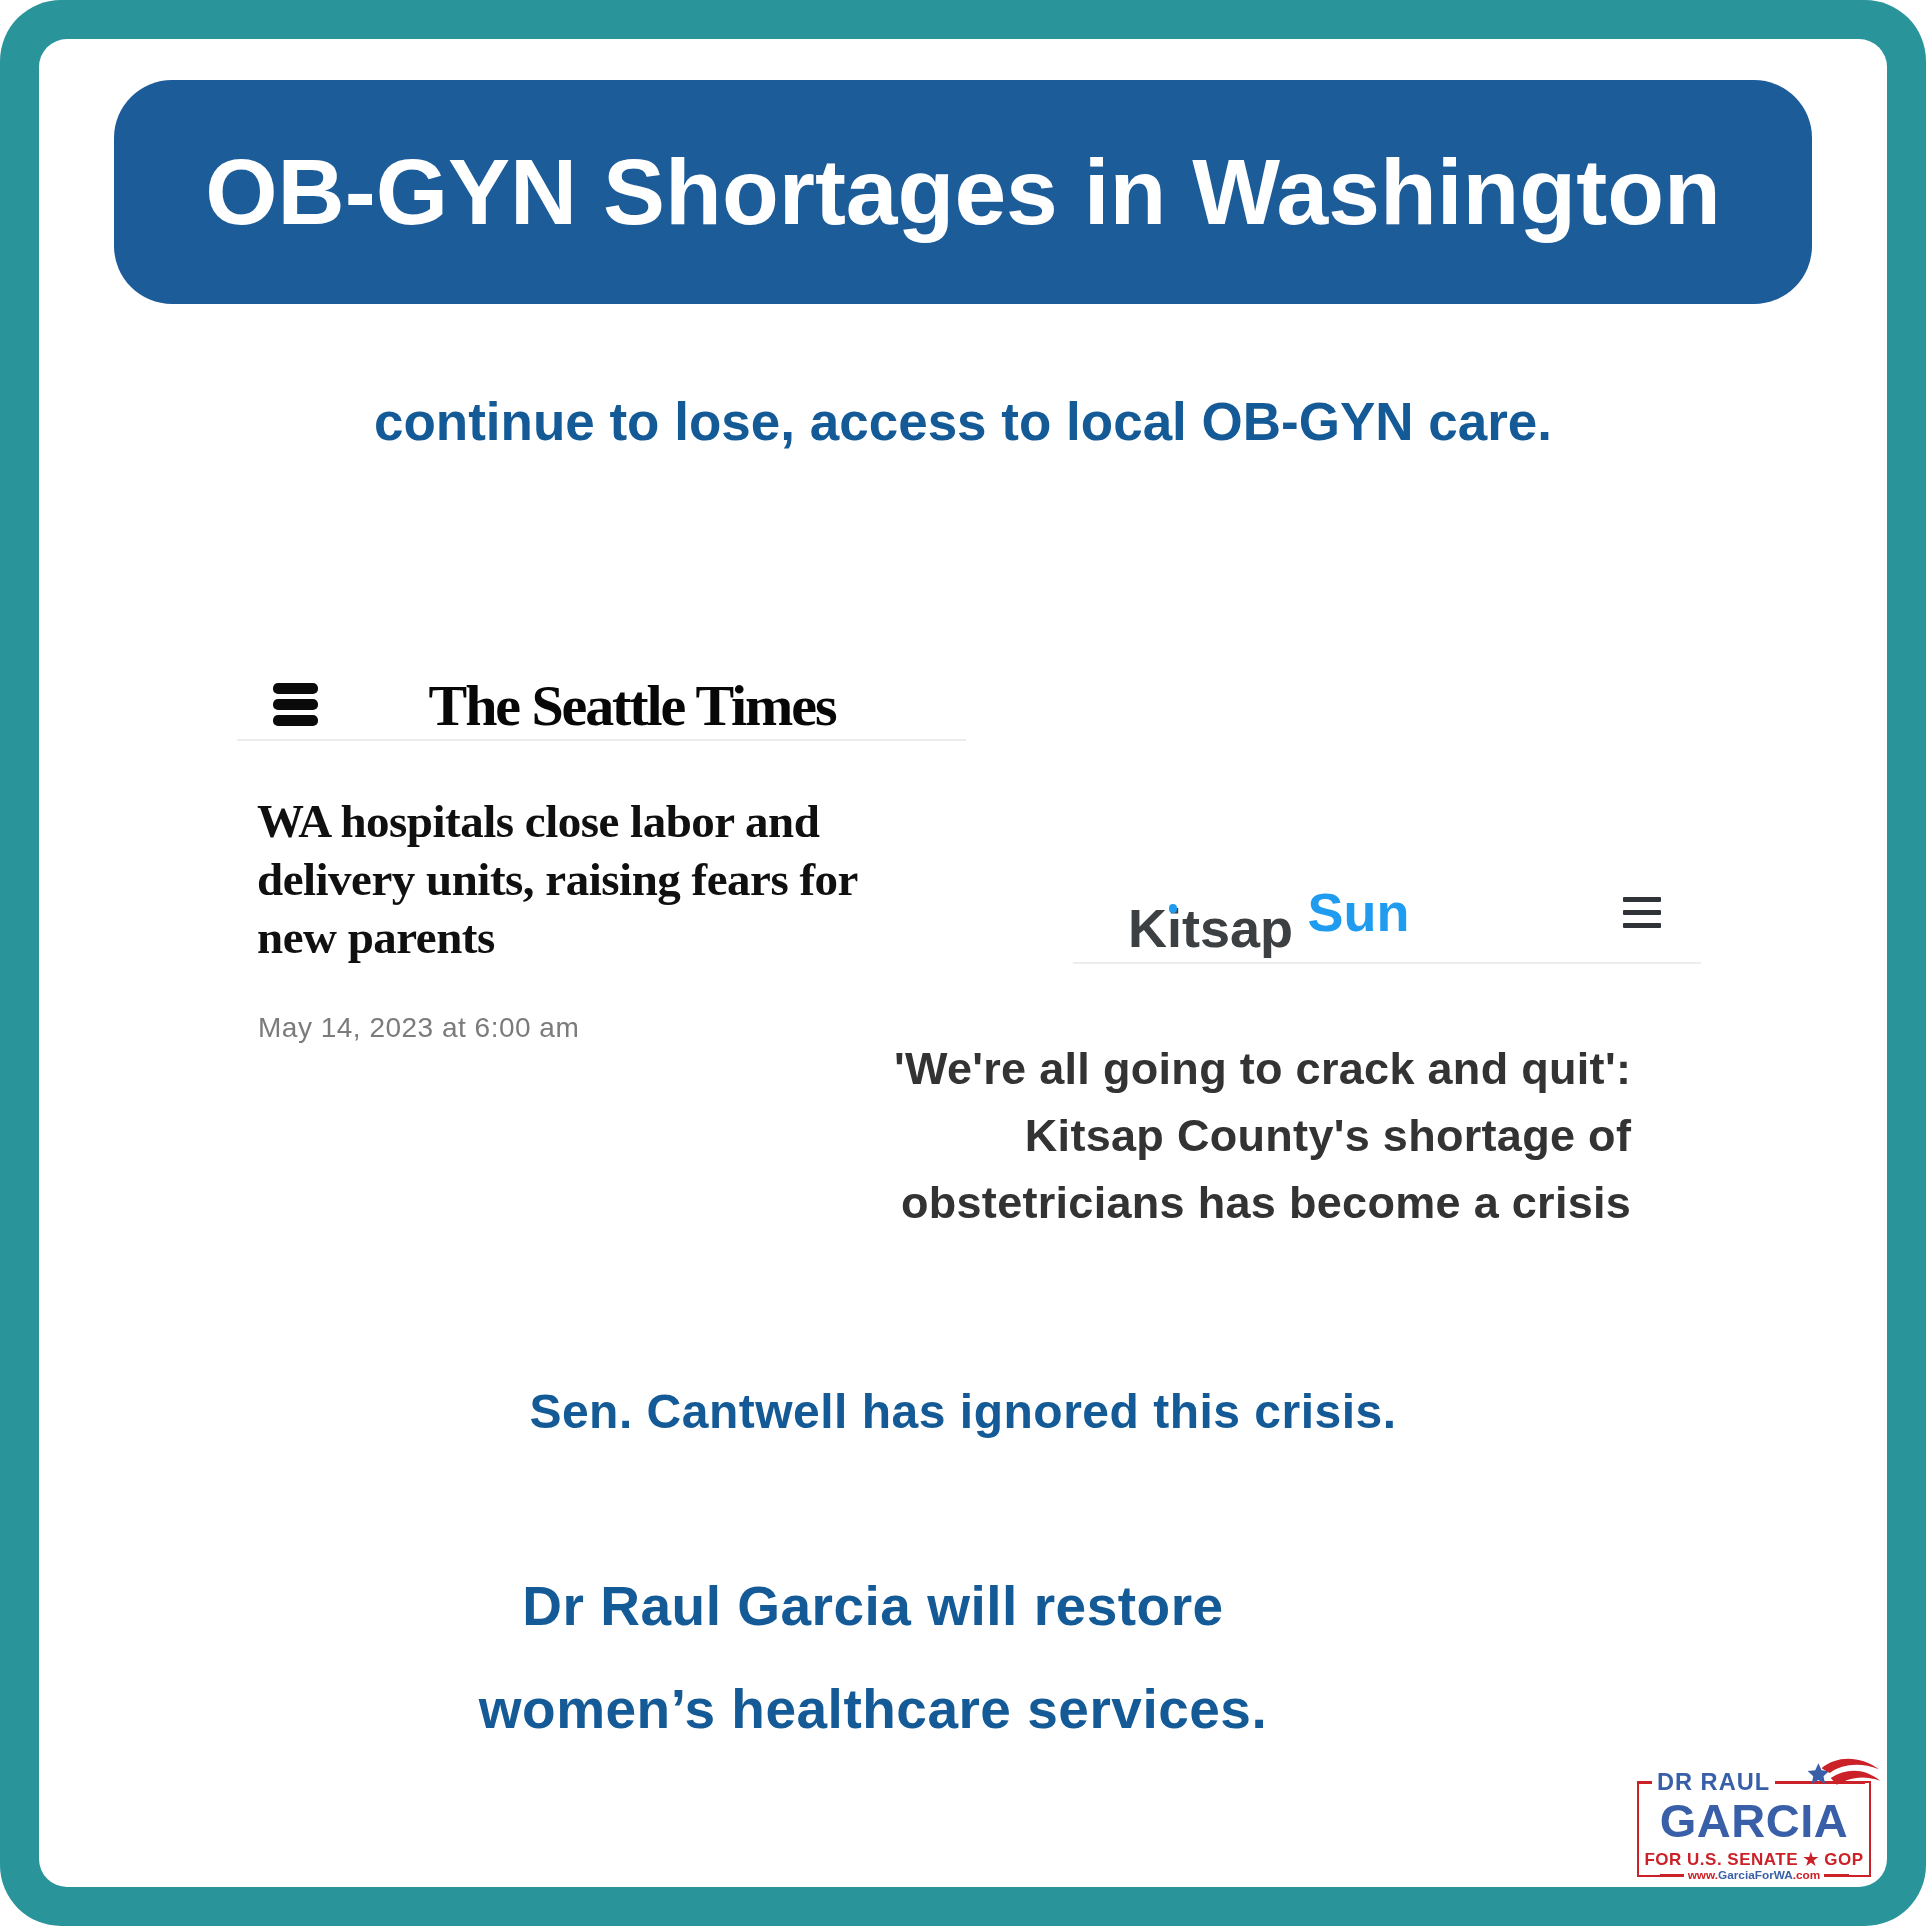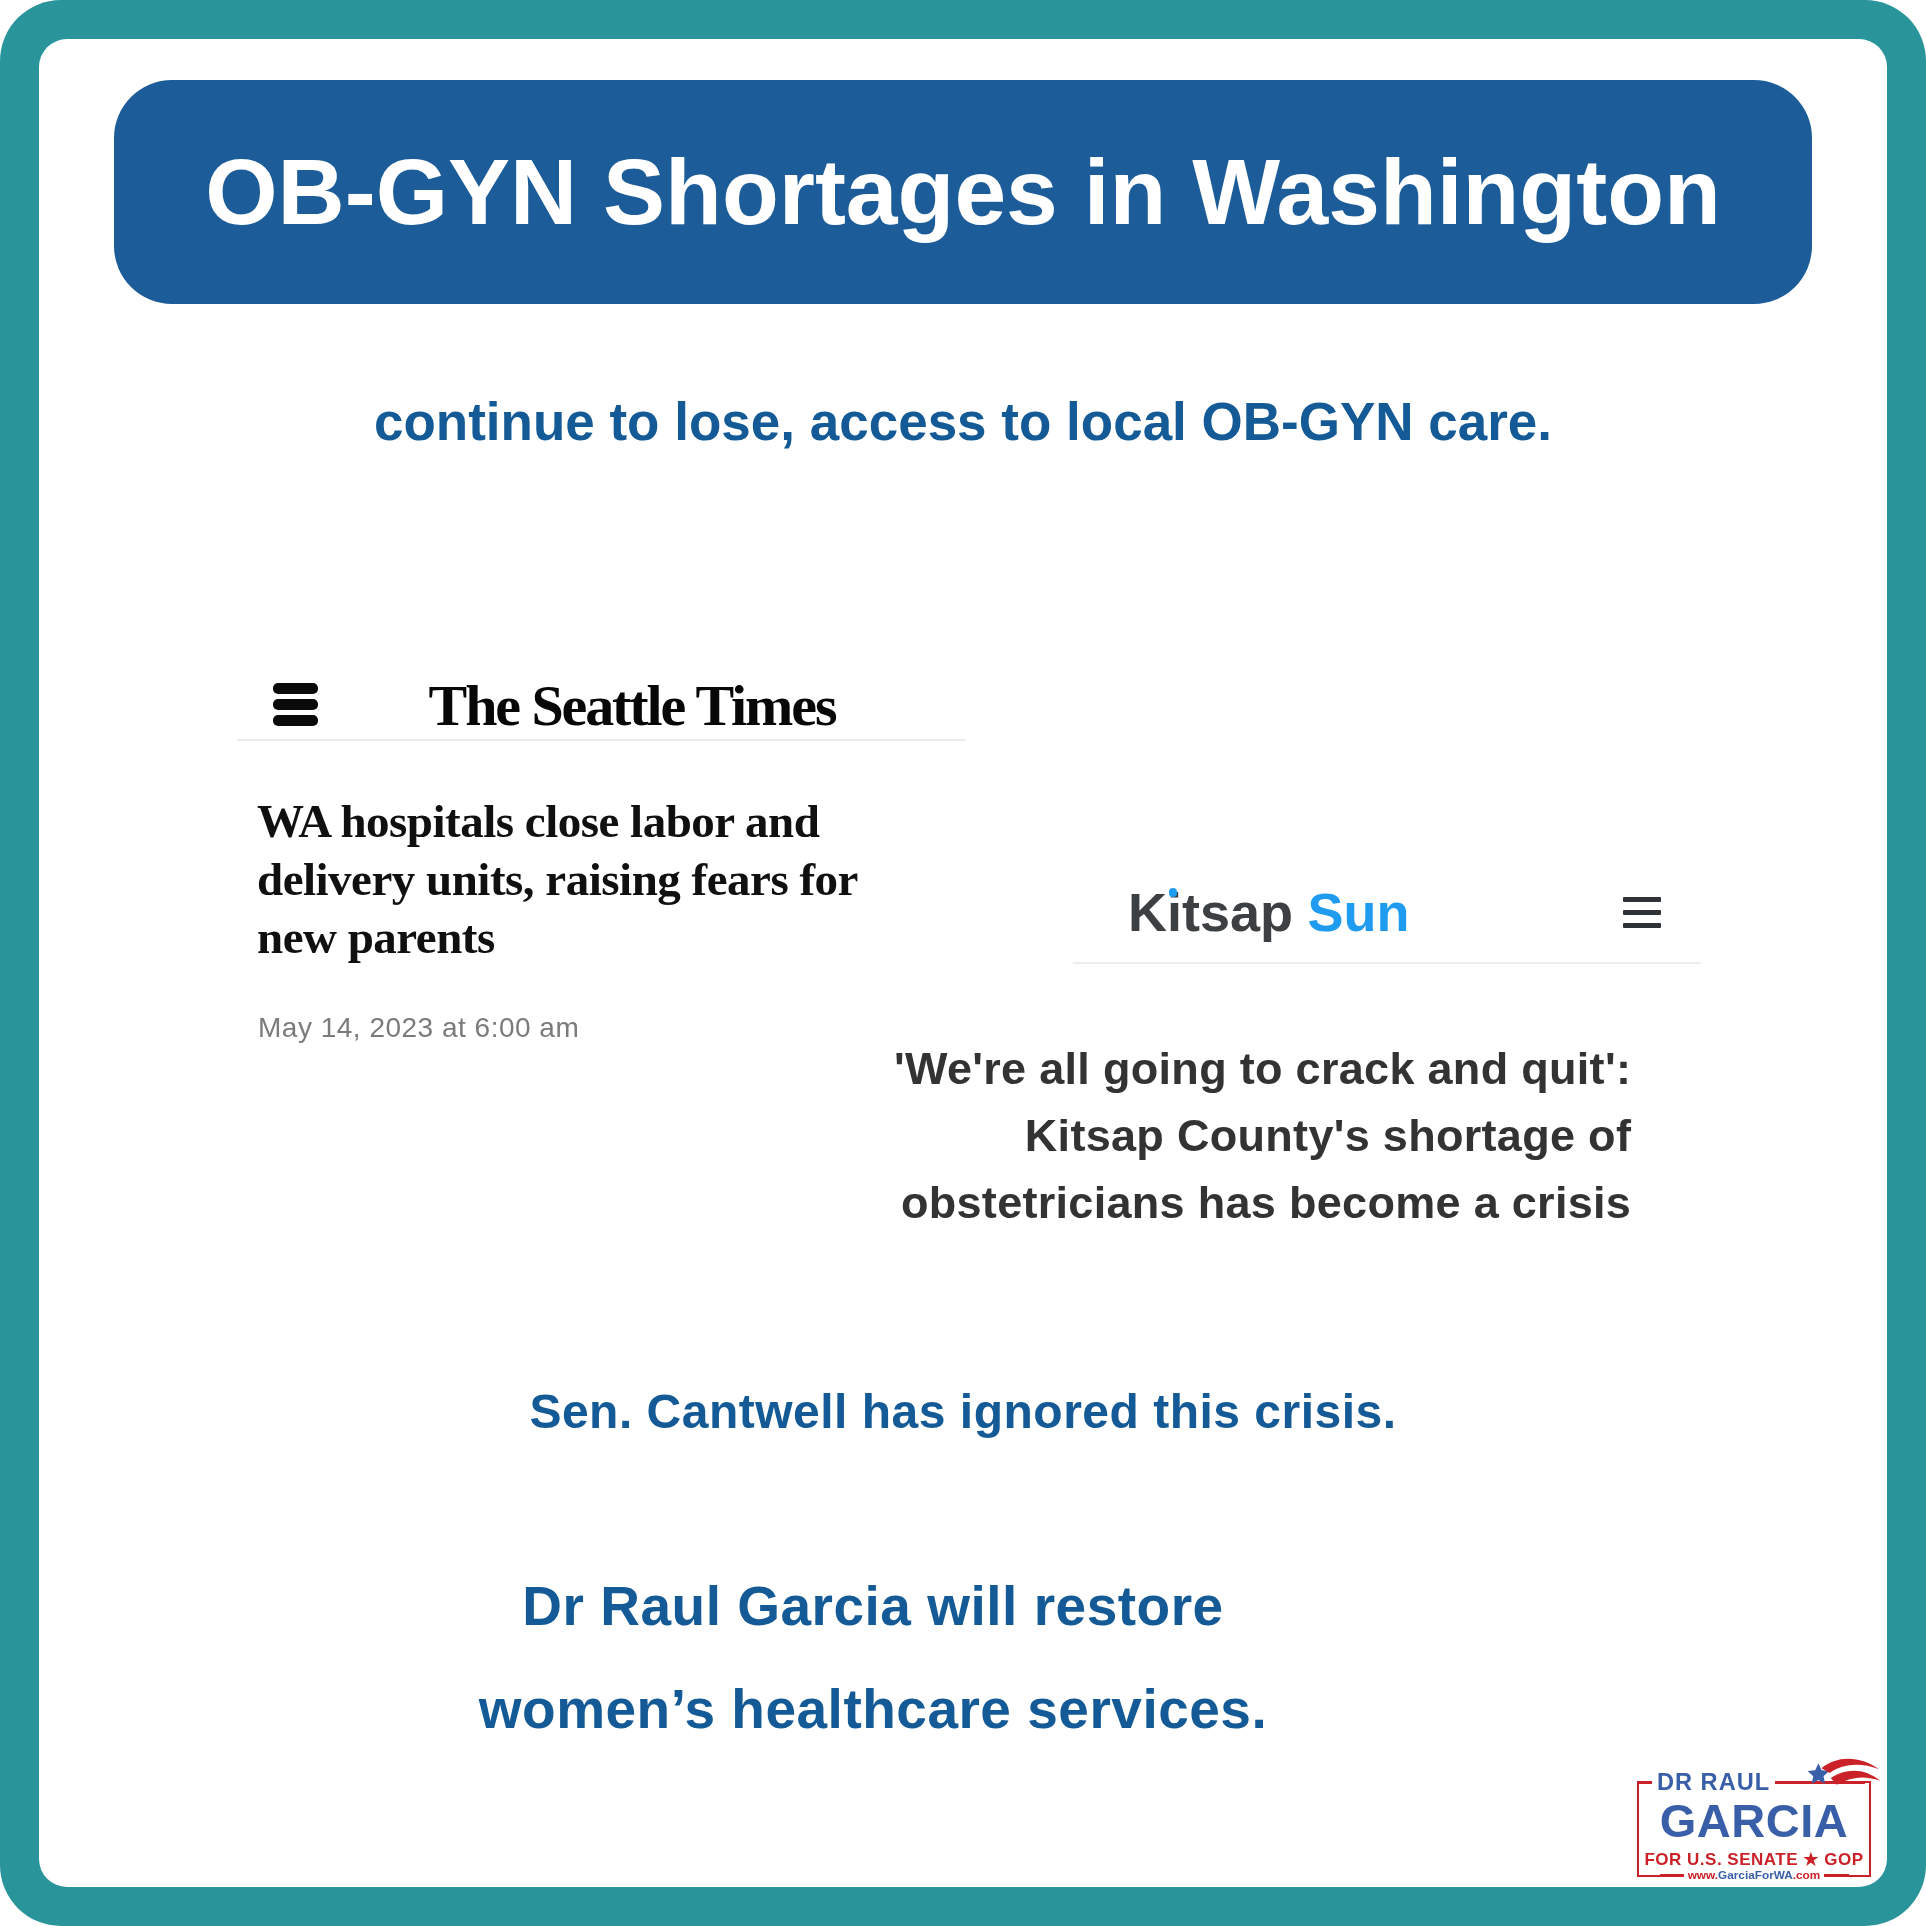--- a/index.html
+++ b/index.html
@@ -40,21 +40,21 @@
   .st-headline{
     position:absolute;left:257px;top:792px;
     font-family:"Liberation Serif",serif;font-weight:700;font-size:47px;line-height:58px;
     color:#101010;letter-spacing:-0.5px;
   }
   .st-headline div{white-space:nowrap;}
   .st-date{position:absolute;left:258px;top:1004px;font-size:28px;color:#7b7b7b;letter-spacing:0.5px;white-space:nowrap;margin-top:8px;}
 
   
   .ks-masthead{position:absolute;left:1128px;top:881px;font-size:54px;font-weight:700;white-space:nowrap;display:flex;}
-  .ks-word1{color:var(--kitsap-dark);position:relative;}
+  .ks-word1{color:var(--kitsap-dark);position:relative;margin-top:16px;}
   .ks-word1 .i-dot{position:absolute;left:0.755em;top:0.135em;width:0.16em;height:0.16em;border-radius:50%;background:var(--sun-blue);}
   .ks-word2{color:var(--sun-blue);margin-left:14.4px;}
   .ks-menu{position:absolute;left:1623px;top:897px;width:38px;height:31px;
     display:flex;flex-direction:column;justify-content:space-between;}
   .ks-menu .bar{height:4.6px;background:#2f3237;border-radius:1px;}
   .ks-divider{position:absolute;left:1073px;top:962px;width:628px;height:1.5px;background:#ededed;}
   .ks-headline{
     position:absolute;left:894px;top:1035px;font-size:45px;font-weight:700;
     line-height:67px;color:#333333;letter-spacing:0.3px;
   }

